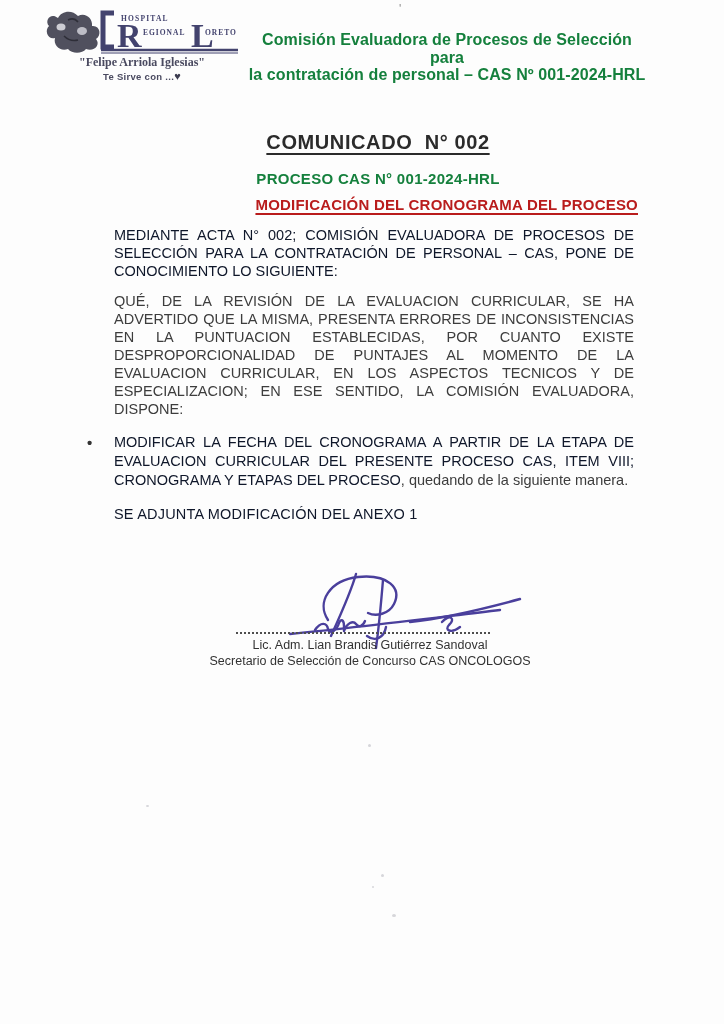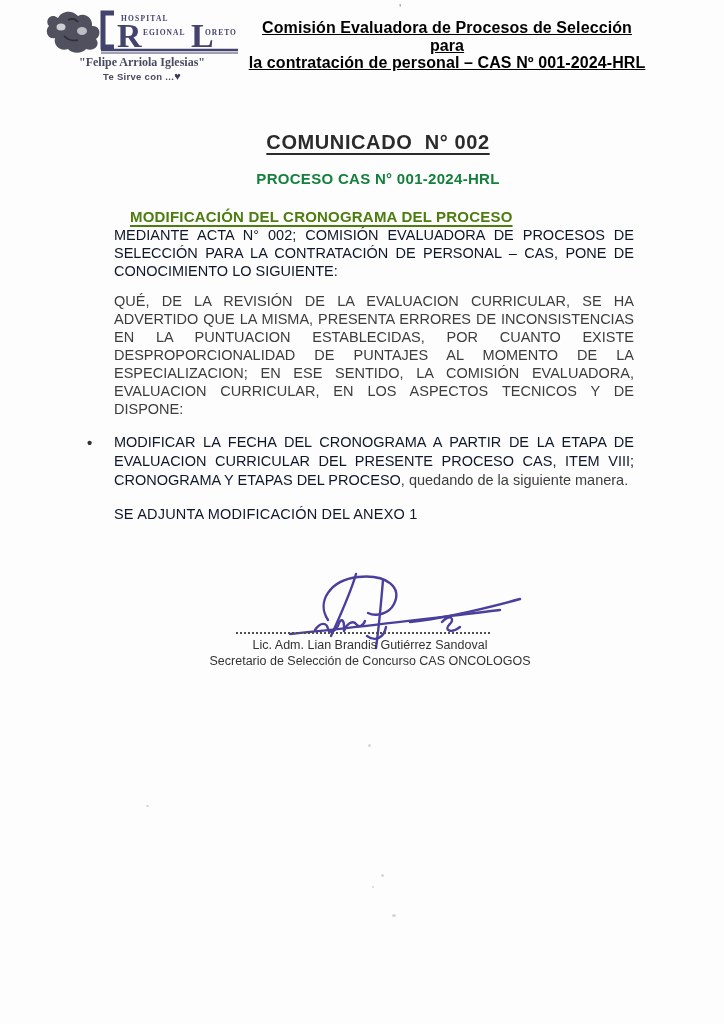--- a/index.html
+++ b/index.html
@@ -13,37 +13,37 @@
   .logo-quote{
     position:absolute;left:44px;top:55px;width:196px;text-align:center;
     font-family:"Liberation Serif",serif;font-weight:bold;font-size:12px;color:#4a4a60;
   }
   .logo-slogan{
     position:absolute;left:44px;top:70px;width:196px;text-align:center;
     font-size:9.5px;color:#4a4a60;font-weight:bold;letter-spacing:.3px;
   }
   .logo-slogan .heart{font-size:11px;color:#3c3c50;}
   .head-title{
-    position:absolute;left:248px;top:19px;width:398px;text-align:center;
-    font-weight:bold;font-size:16px;line-height:17.5px;color:#000000;letter-spacing:.1px;text-decoration:underline;
+    position:absolute;left:248px;top:31px;width:398px;text-align:center;
+    font-weight:bold;font-size:16px;line-height:17.5px;color:#15803d;letter-spacing:.1px;
   }
   .stray{position:absolute;left:399px;top:2px;font-size:12px;color:#909090;}
   
   .main-title{
     position:absolute;left:118px;top:131px;width:520px;margin:0;text-align:center;
     font-size:20px;font-weight:bold;color:#2b2b2b;letter-spacing:.6px;white-space:pre-wrap;
     text-decoration:underline;text-decoration-thickness:2.2px;text-underline-offset:4px;
   }
   .subtitle1{
     position:absolute;left:118px;top:170px;width:520px;margin:0;text-align:center;
     font-size:15px;font-weight:bold;color:#15803d;letter-spacing:.3px;
   }
   .subtitle2{
-    position:absolute;left:118px;top:196px;width:520px;margin:12px;text-align:left;
-    font-size:15px;font-weight:bold;color:#4d7c0f;letter-spacing:.2px;
+    position:absolute;left:118px;top:196px;width:520px;margin:0;text-align:right;
+    font-size:15px;font-weight:bold;color:#b91c1c;letter-spacing:.2px;
     text-decoration:underline;text-decoration-thickness:1.8px;text-underline-offset:3px;
   }
   
   .para{position:absolute;left:114px;width:520px;font-size:14.5px;}
   .bold{font-weight:normal;color:#0f172a;}
   .p1{top:226px;}
   .p2{top:292px;color:#3d3d3d;}
   .plines > div{text-align:justify;text-align-last:justify;height:18px;line-height:18px;}
   .except-last > div:last-child{text-align-last:left;}
   .bullet-row{position:absolute;left:87px;top:433px;width:547px;}
@@ -115,22 +115,22 @@
       <div>MEDIANTE ACTA N° 002; COMISIÓN EVALUADORA DE PROCESOS DE</div>
       <div>SELECCIÓN PARA LA CONTRATACIÓN DE PERSONAL – CAS, PONE DE</div>
       <div>CONOCIMIENTO LO SIGUIENTE:</div>
     </div>
 
   <div class="para p2 plines except-last">
       <div>QUÉ, DE LA REVISIÓN DE LA EVALUACION CURRICULAR, SE HA</div>
       <div>ADVERTIDO QUE LA MISMA, PRESENTA ERRORES DE INCONSISTENCIAS</div>
       <div>EN LA PUNTUACION ESTABLECIDAS, POR CUANTO EXISTE</div>
       <div>DESPROPORCIONALIDAD DE PUNTAJES AL MOMENTO DE LA</div>
+      <div>EVALUACION CURRICULAR, EN LOS ASPECTOS TECNICOS Y DE</div>
       <div>ESPECIALIZACION; EN ESE SENTIDO, LA COMISIÓN EVALUADORA,</div>
-      <div>EVALUACION CURRICULAR, EN LOS ASPECTOS TECNICOS Y DE</div>
       <div>DISPONE:</div>
     </div>
 
   <div class="bullet-row">
     <span class="bullet-dot">•</span>
     <div class="bullet-text">
       <div class="plines bold">
           <div>MODIFICAR LA FECHA DEL CRONOGRAMA A PARTIR DE LA ETAPA DE</div>
           <div>EVALUACION CURRICULAR DEL PRESENTE PROCESO CAS, ITEM VIII;</div>
         </div>

